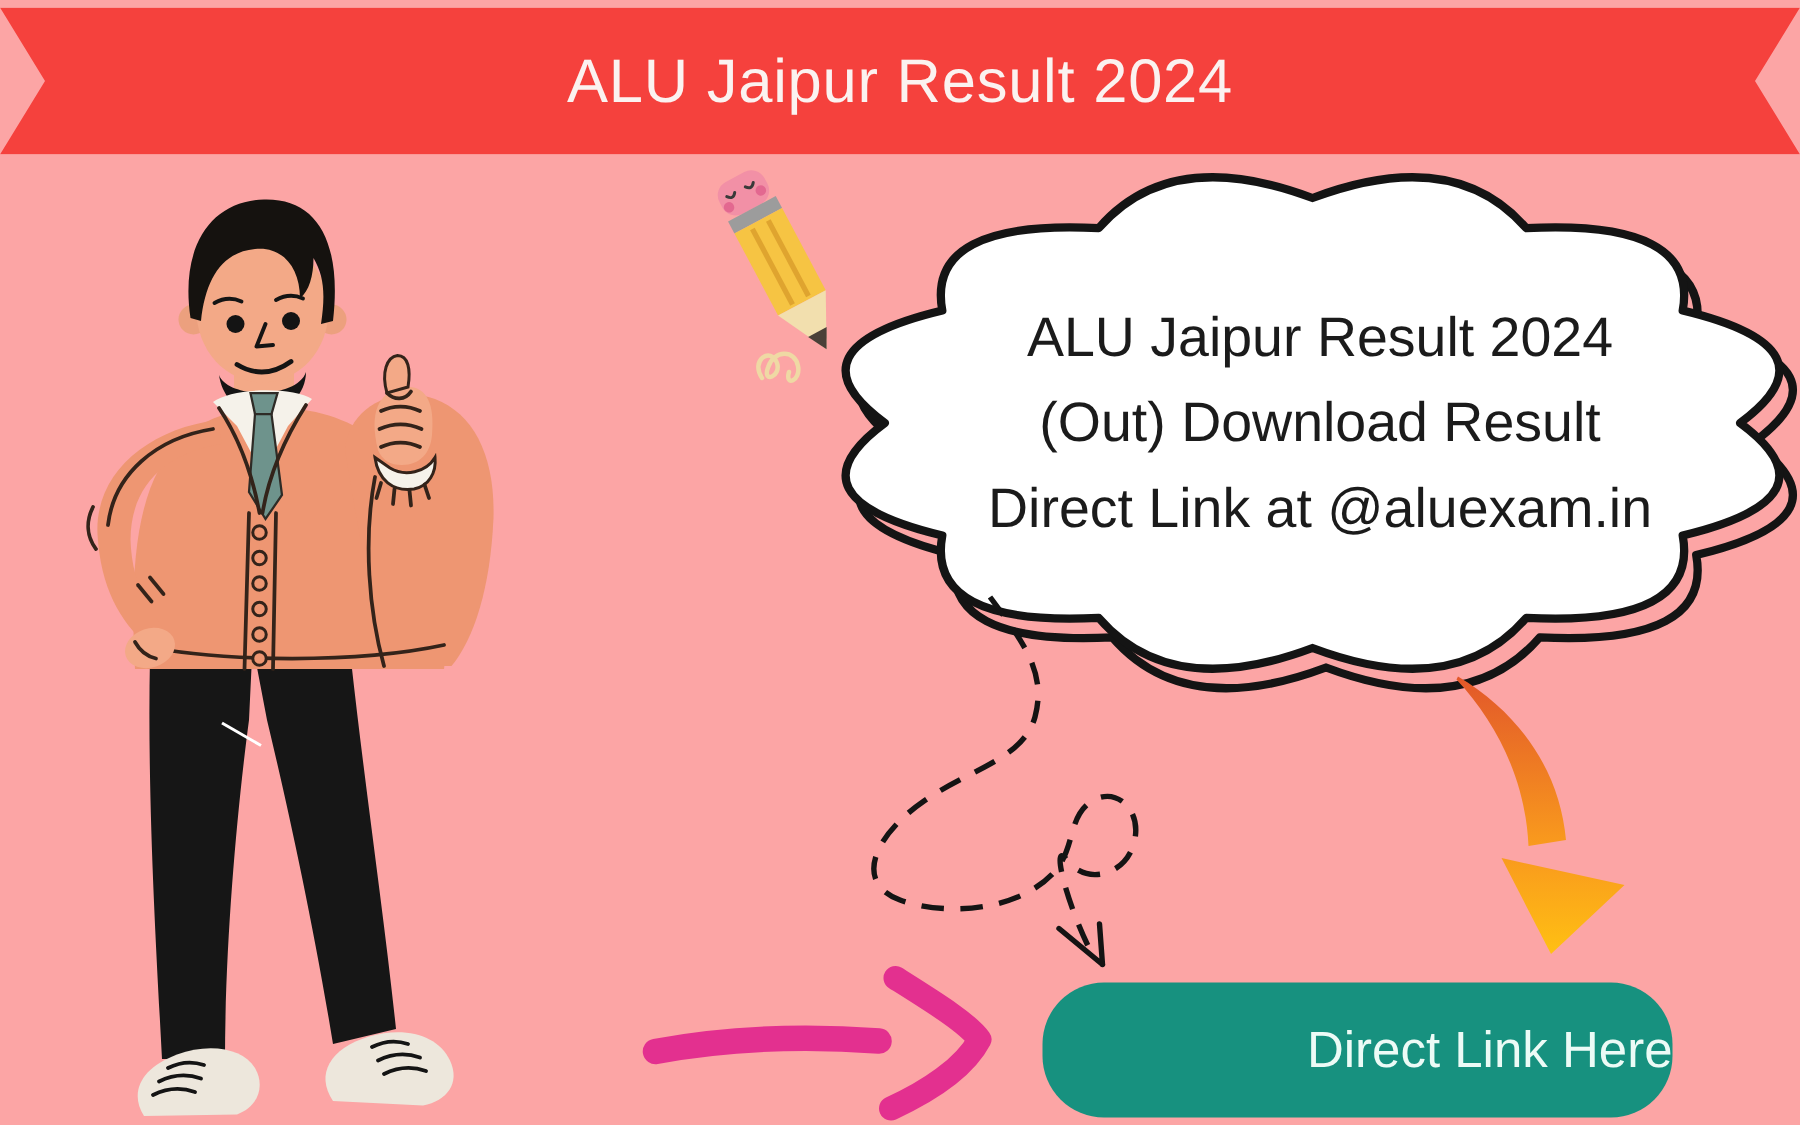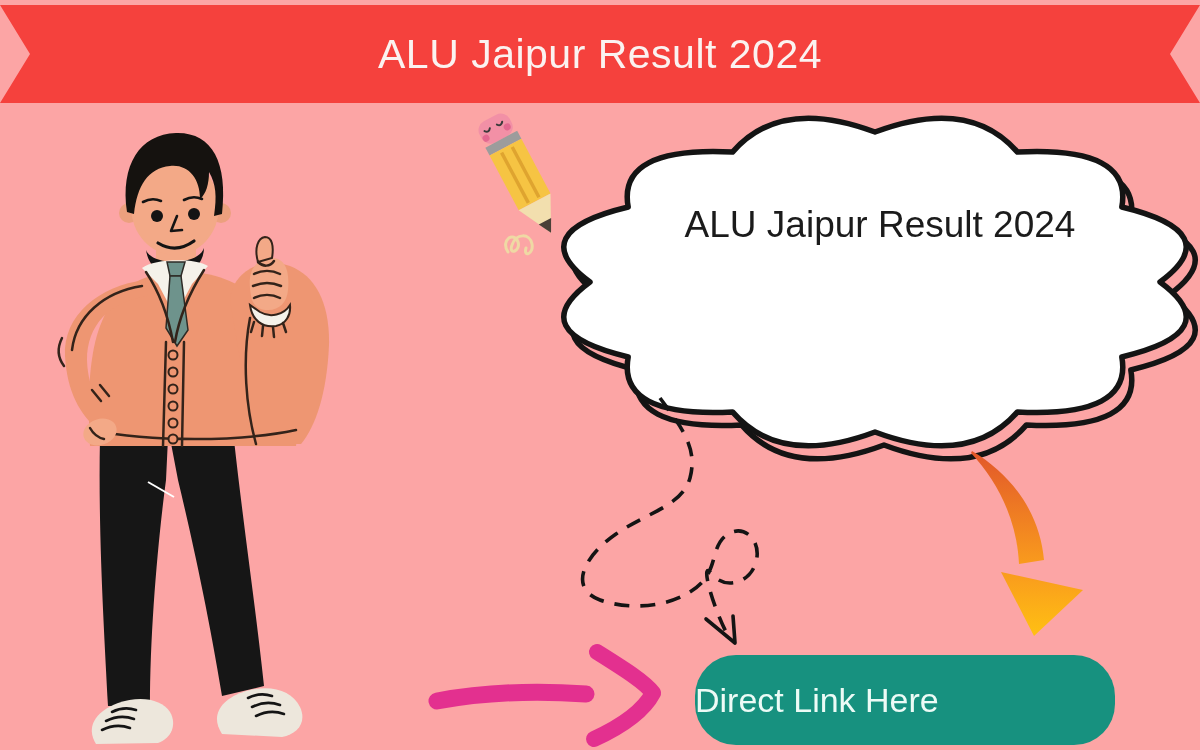--- a/index.html
+++ b/index.html
@@ -46,21 +46,21 @@
   .squiggle{stroke:#EFD9A4;stroke-width:3;fill:none;stroke-linecap:round;}
   
   .bubble-text{
     position:absolute;left:595px;top:196px;width:570px;
     text-align:center;color:var(--bubble-text,#1B1B1B);
     font-size:37px;line-height:57px;font-weight:500;
   }
   
   .cta{
     position:absolute;left:695px;top:655px;width:420px;height:90px;border-radius:41px;
-    background:var(--button-teal,#17917F);display:flex;align-items:center;justify-content:flex-start;
+    background:var(--button-teal,#17917F);display:flex;align-items:center;justify-content:flex-end;
     cursor:pointer;border:none;
   }
   .cta span{color:var(--button-text,#ECFBF6);font-size:34px;font-weight:400;}
 </style>
 </head>
 <body>
 
 <div id="stage">
 
   <div class="banner">
@@ -202,19 +202,21 @@
     </g>
 
     <g>
       <path class="pink" stroke-width="17" d="M 437 701 C 480 693 530 690 586 694"></path>
       <path class="pink" stroke-width="16" d="M 597 652 C 624 669 645 682 653 693 C 643 712 618 728 594 739"></path>
     </g>
   </svg>
 
   <div class="bubble-text">
     <div>ALU Jaipur Result 2024</div>
+    <div>(Out) Download Result</div>
+    <div>Direct Link at @aluexam.in</div>
   </div>
 
   <div class="cta">
     <span>Direct Link Here</span>
   </div>
 
 </div>
 
 </body></html>

